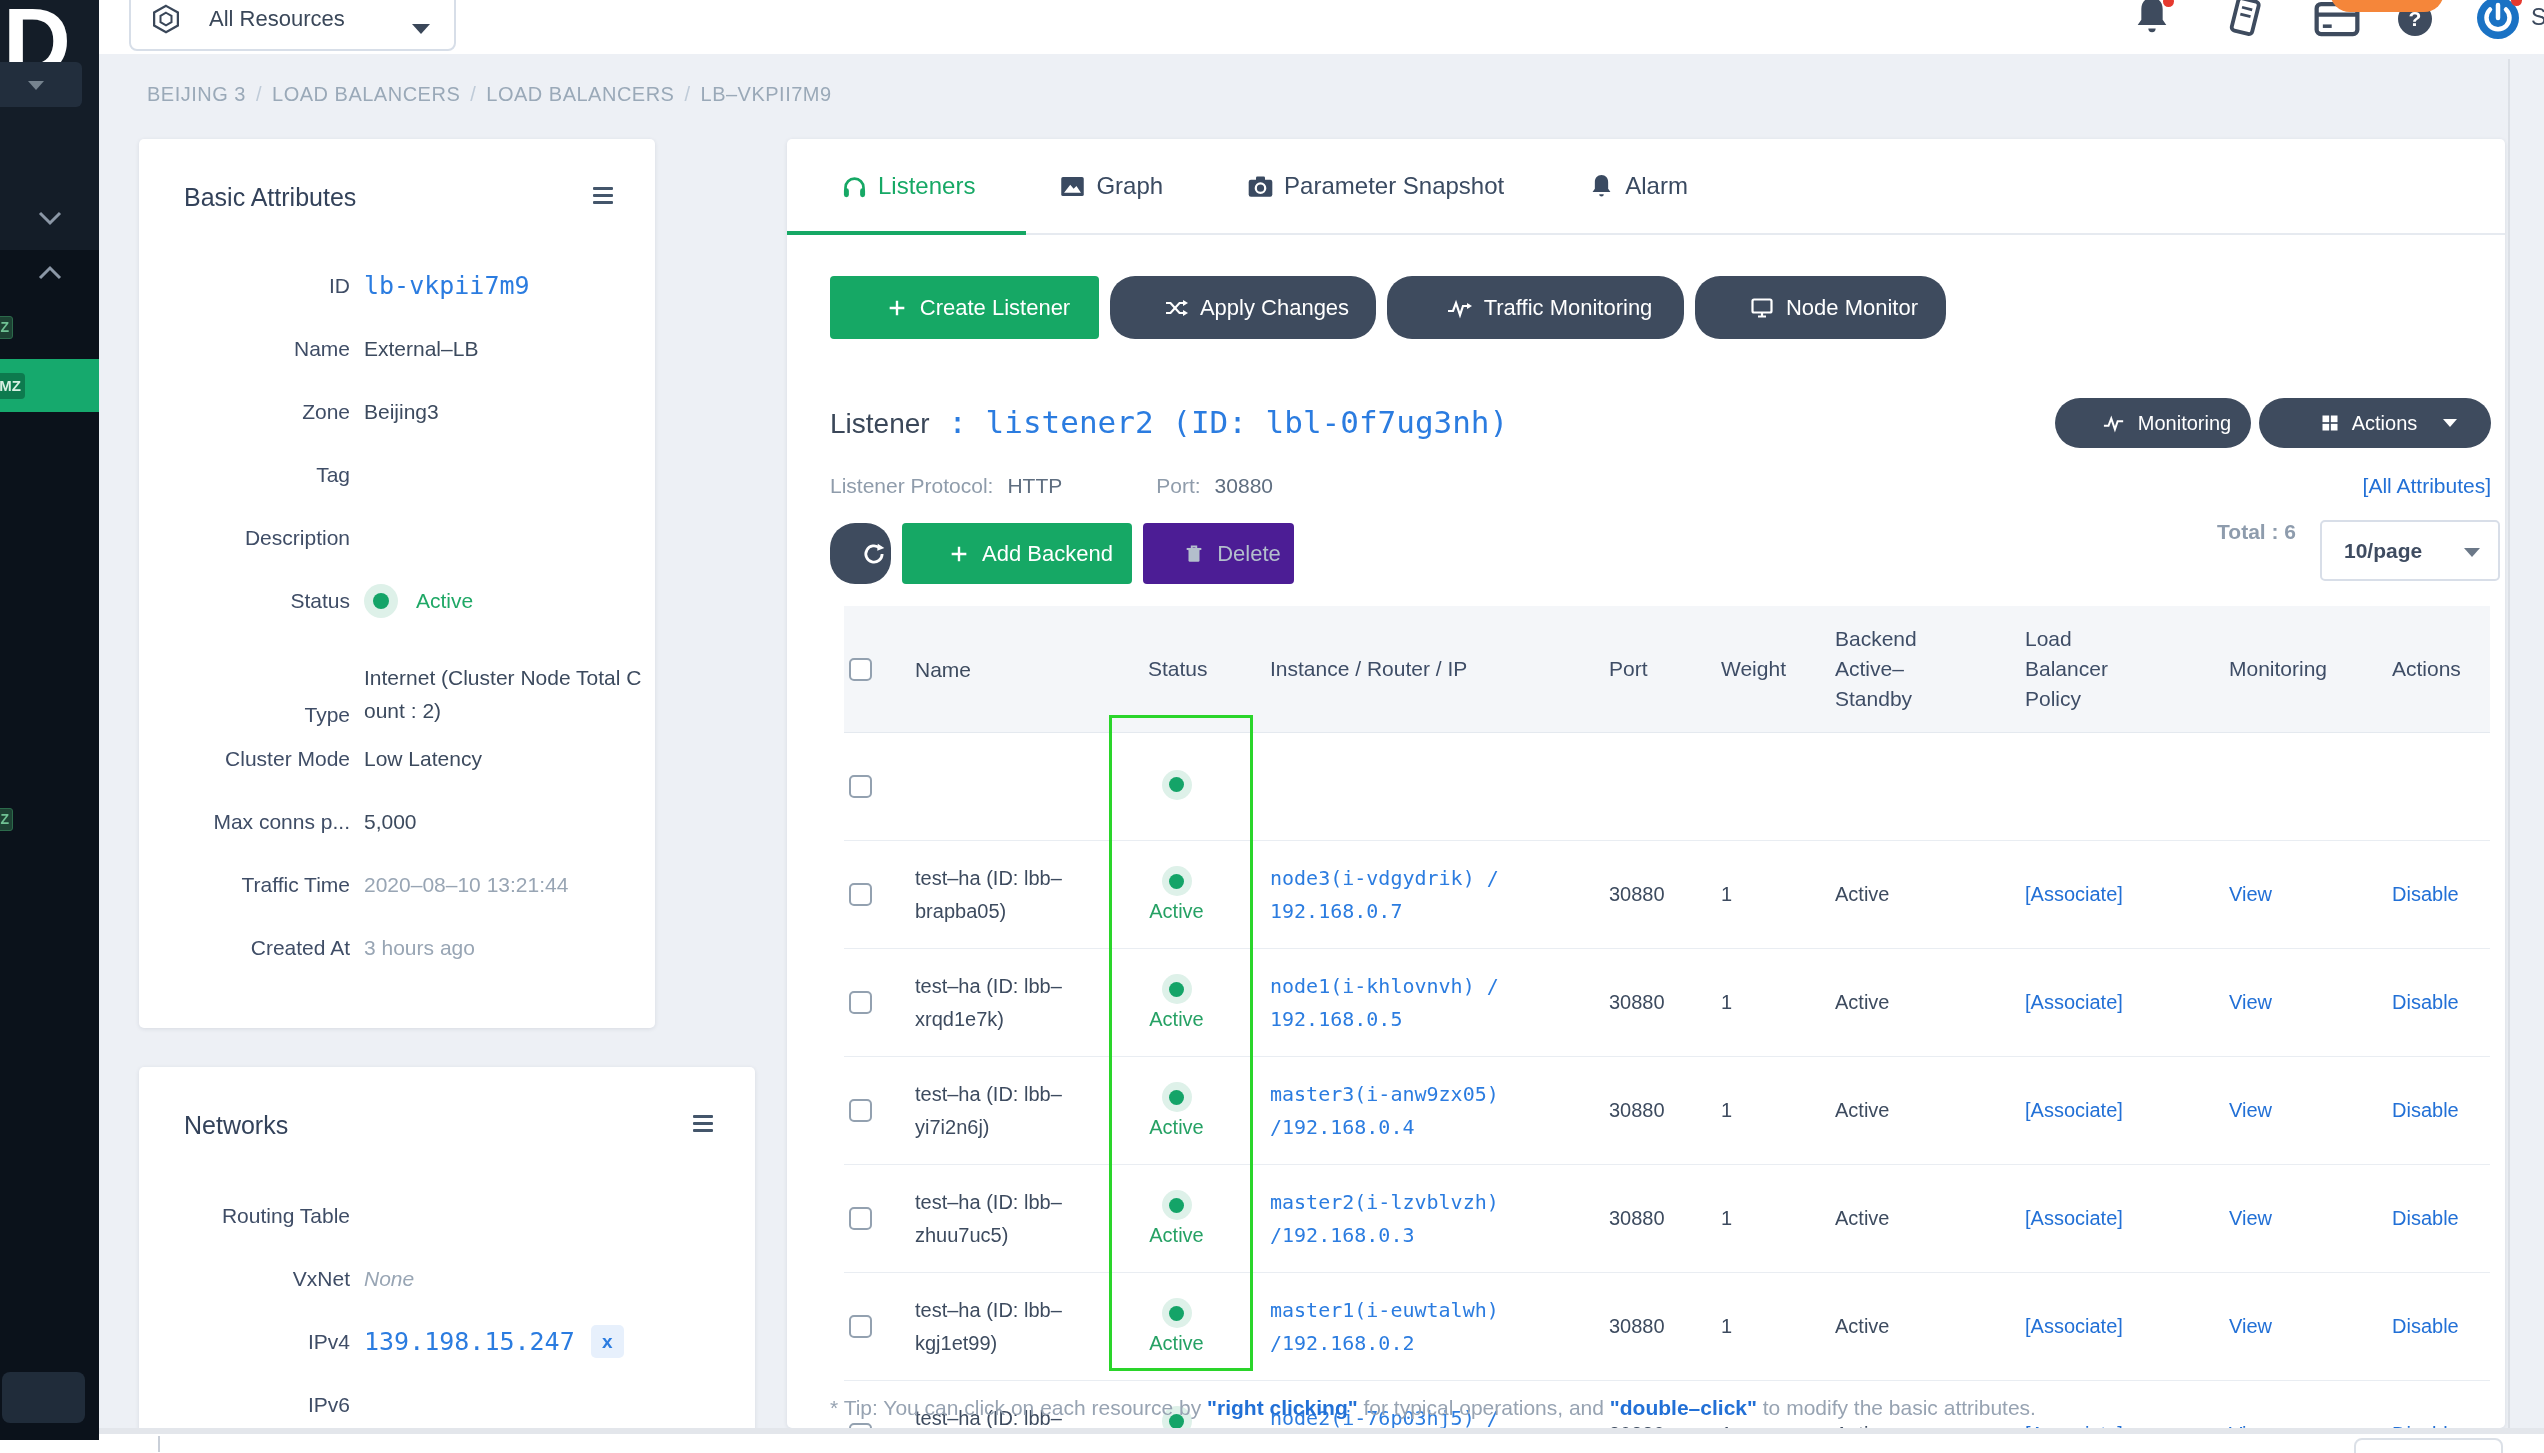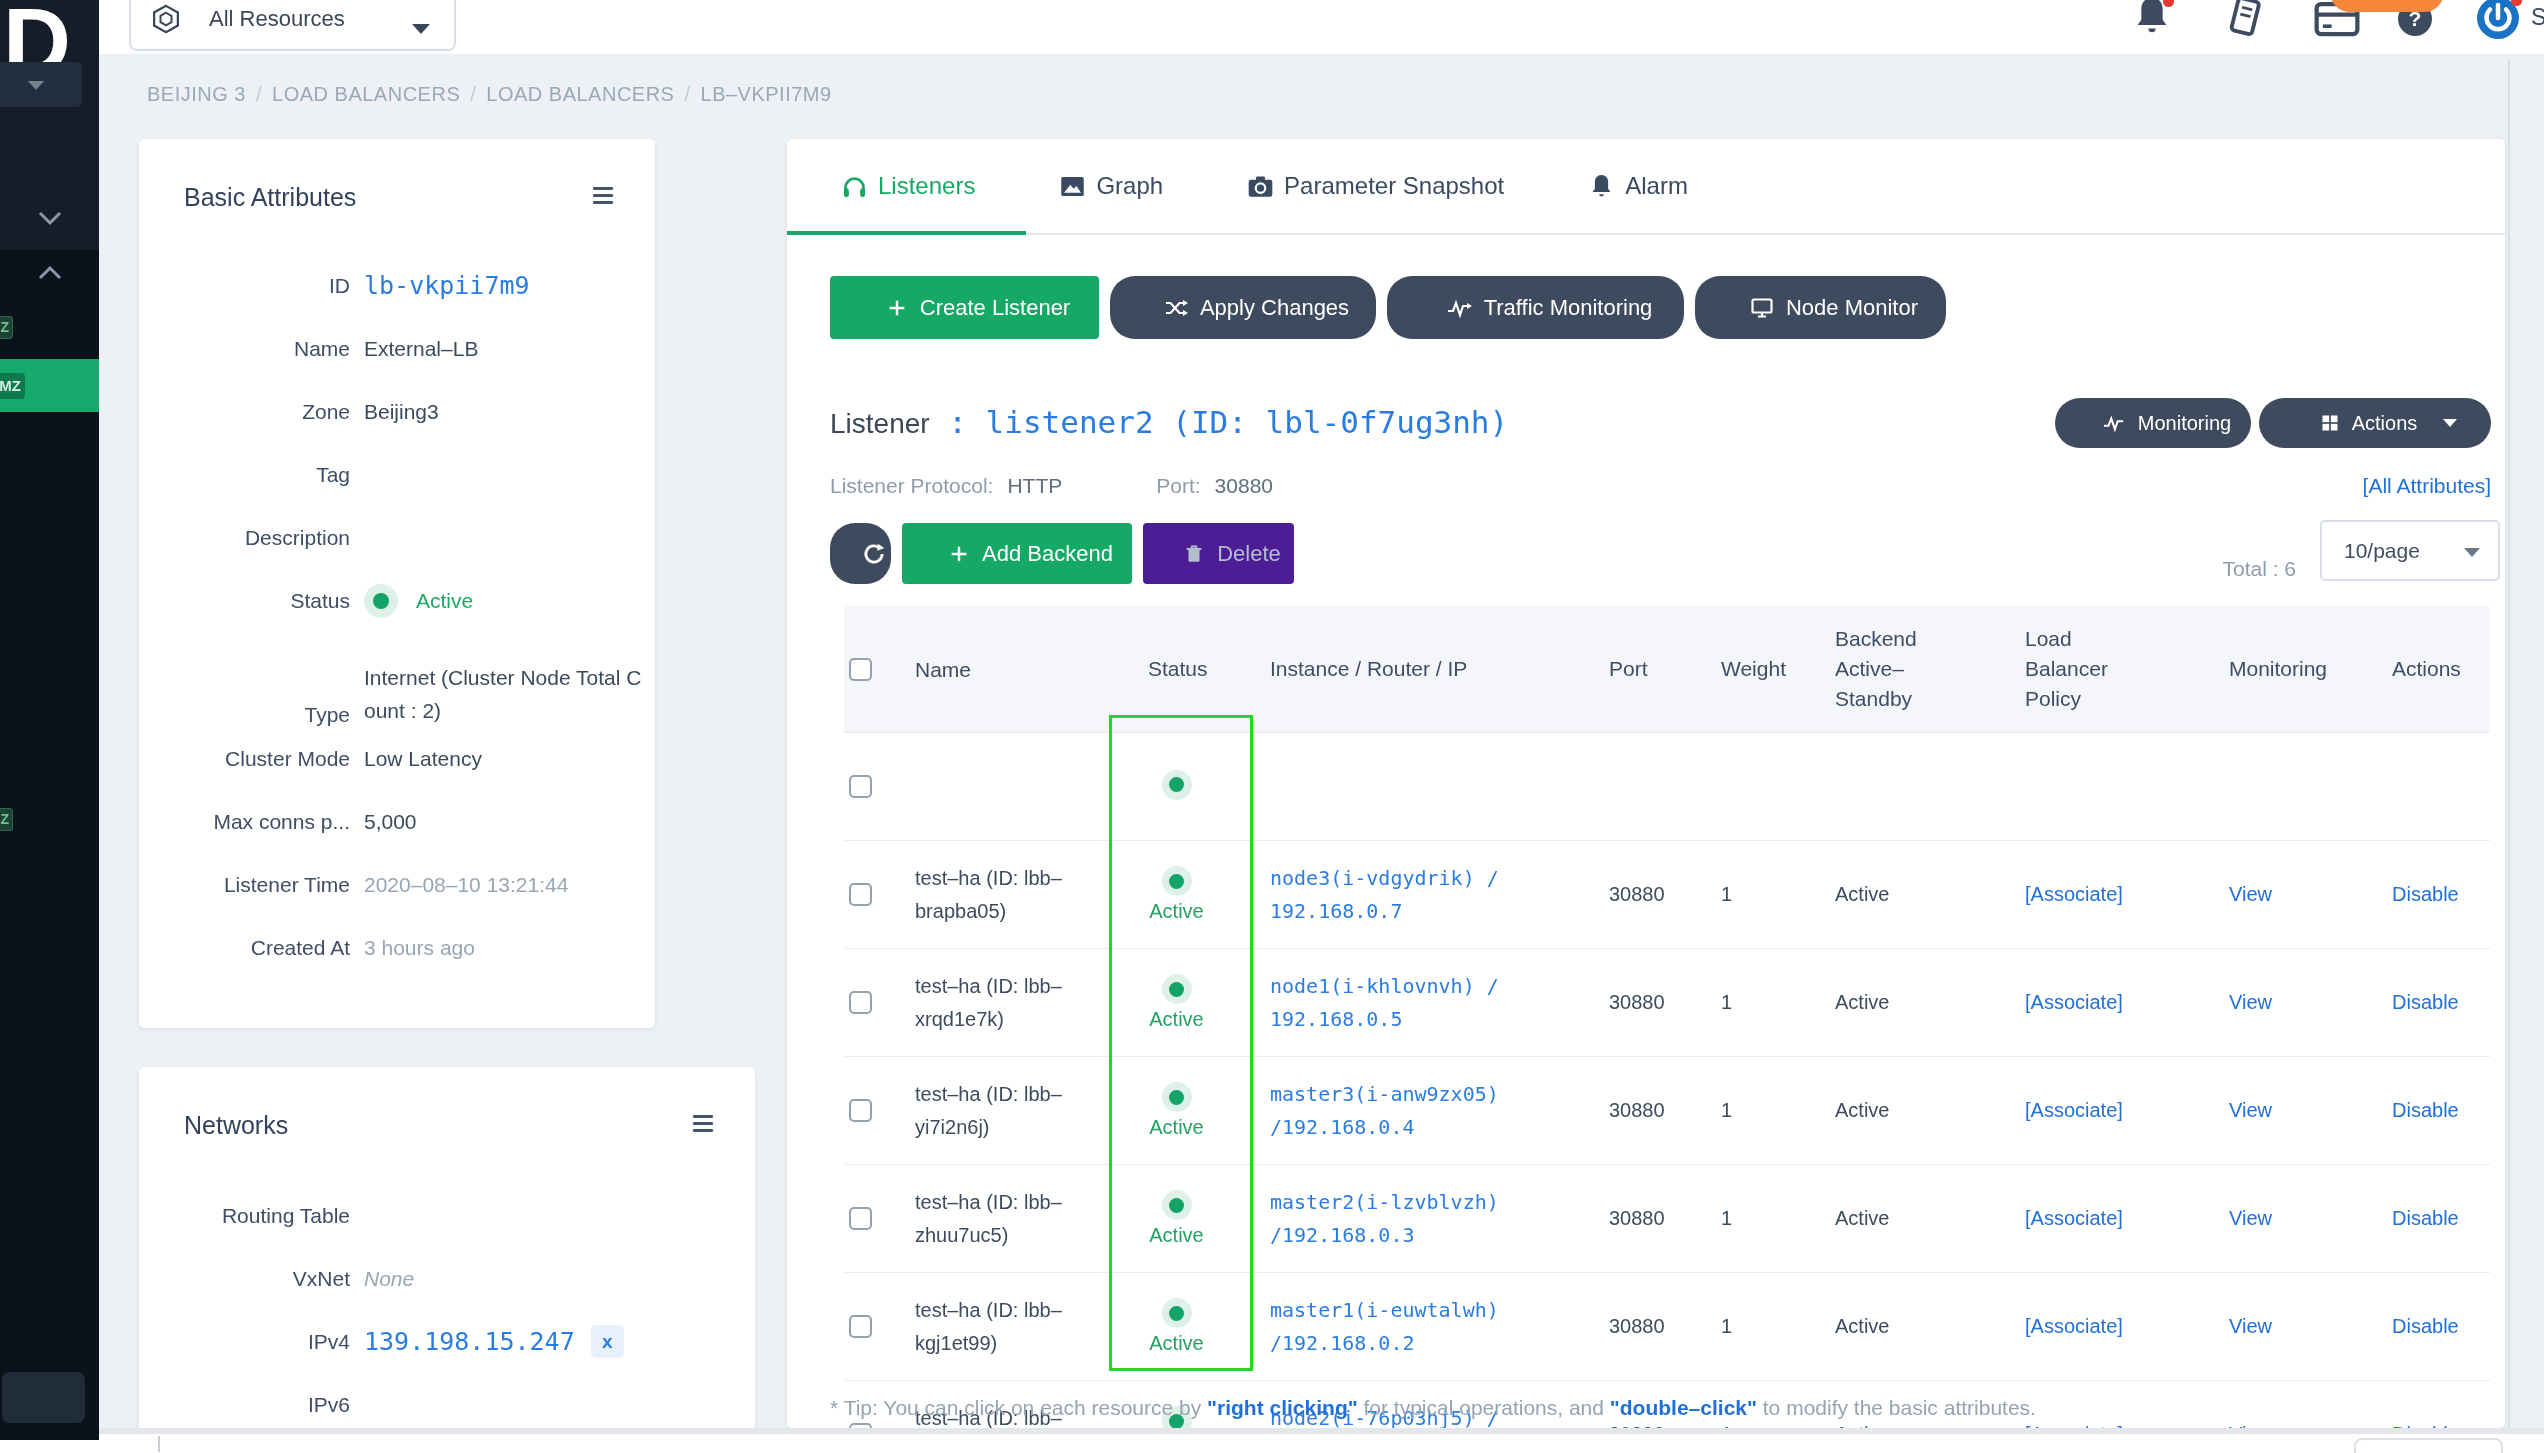--- a/index.html
+++ b/index.html
@@ -86,21 +86,21 @@
   .hdr-buttons .btn { height:50px; font-size:20px; }
   .caret-sm { width:0; height:0; border-left:7px solid transparent; border-right:7px solid transparent; border-top:8px solid #fff; margin-left:26px; }
 
   .proto-row { position:absolute; left:43px; top:335px; font-size:21px; color:#8f9cab; }
   .proto-row b { font-weight:400; color:#5f6e80; margin-left:14px; }
   .proto-port { margin-left:94px; }
   .all-attrs { position:absolute; right:14px; top:335px; font-size:21px; color:var(--link_blue,#2270d6); cursor:pointer; }
 
   .backend-bar { position:absolute; left:43px; top:384px; display:flex; }
   .backend-bar .btn { height:61px; }
-  .bb-right { position:absolute; right:14px; top:-3px; display:flex; align-items:flex-end; }
+  .bb-right { position:absolute; right:14px; top:-3px; display:flex; align-items:flex-start;font-weight:bold; }
   .total { font-size:21px; color:#8e9cad; margin-right:24px; }
   .pageselect { width:180px; height:61px; border:2px solid #d8dee8; border-radius:5px; background:#fff; display:flex; align-items:center; padding-left:22px; font-size:21px; color:#3f4c61; position:relative; cursor:pointer; }
   .pageselect .caret { position:absolute; right:18px; top:26px; border-top-color:#6b7888; }
 
   
   .ltable { position:absolute; left:57px; top:467px; width:1646px; }
   .t-head, .t-row { display:grid; grid-template-columns:51px 218px 127px 339px 94px 114px 196px 198px 163px 147px; align-items:center; }
   .t-head { height:127px; background:#f4f6f9; font-size:21px; color:#3e4d66; border-bottom:1px solid #e4e9ef; }
   .t-head .hl { line-height:30px; }
   .t-row { height:108px; border-bottom:1px solid #e9edf2; font-size:20px; }
@@ -241,21 +241,21 @@
     </div>
     <div class="attr-row">
       <div class="attr-label">Cluster Mode</div>
       <div class="attr-value">Low Latency</div>
     </div>
     <div class="attr-row">
       <div class="attr-label">Max conns p...</div>
       <div class="attr-value">5,000</div>
     </div>
     <div class="attr-row">
-      <div class="attr-label">Listener Time</div>
+      <div class="attr-label">Traffic Time</div>
       <div class="attr-value muted">2020–08–10 13:21:44</div>
     </div>
     <div class="attr-row">
       <div class="attr-label">Created At</div>
       <div class="attr-value muted">3 hours ago</div>
     </div>
   </div>
 </section>
 
 <section class="card card-networks">

